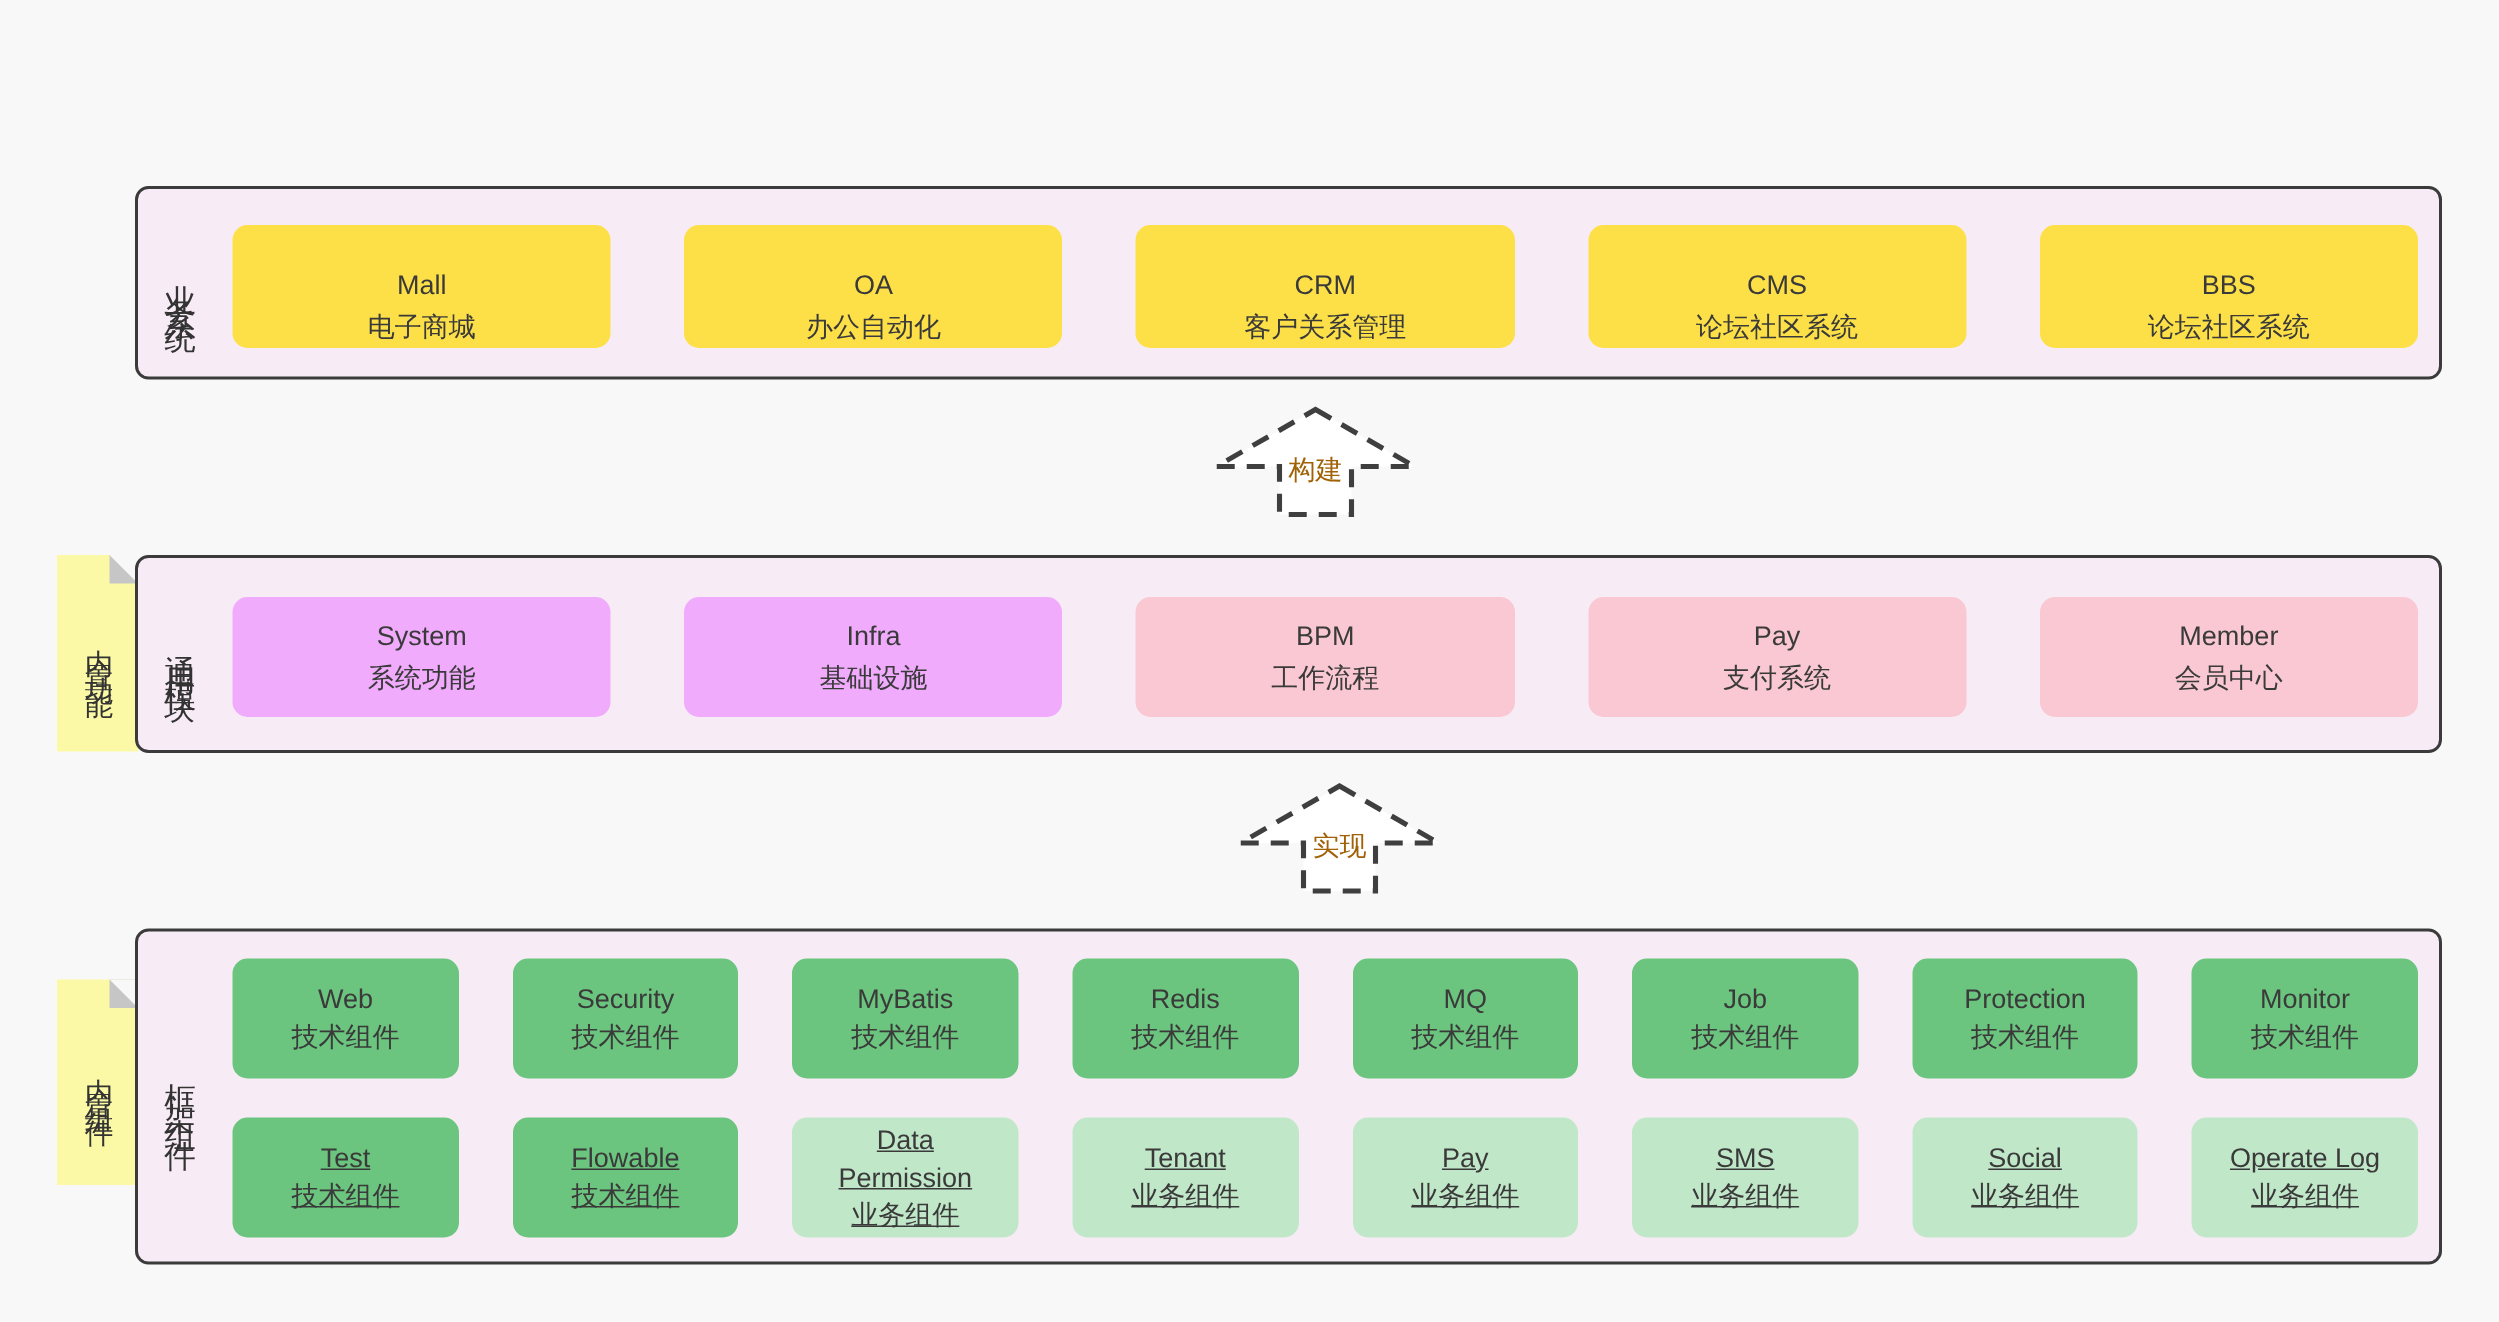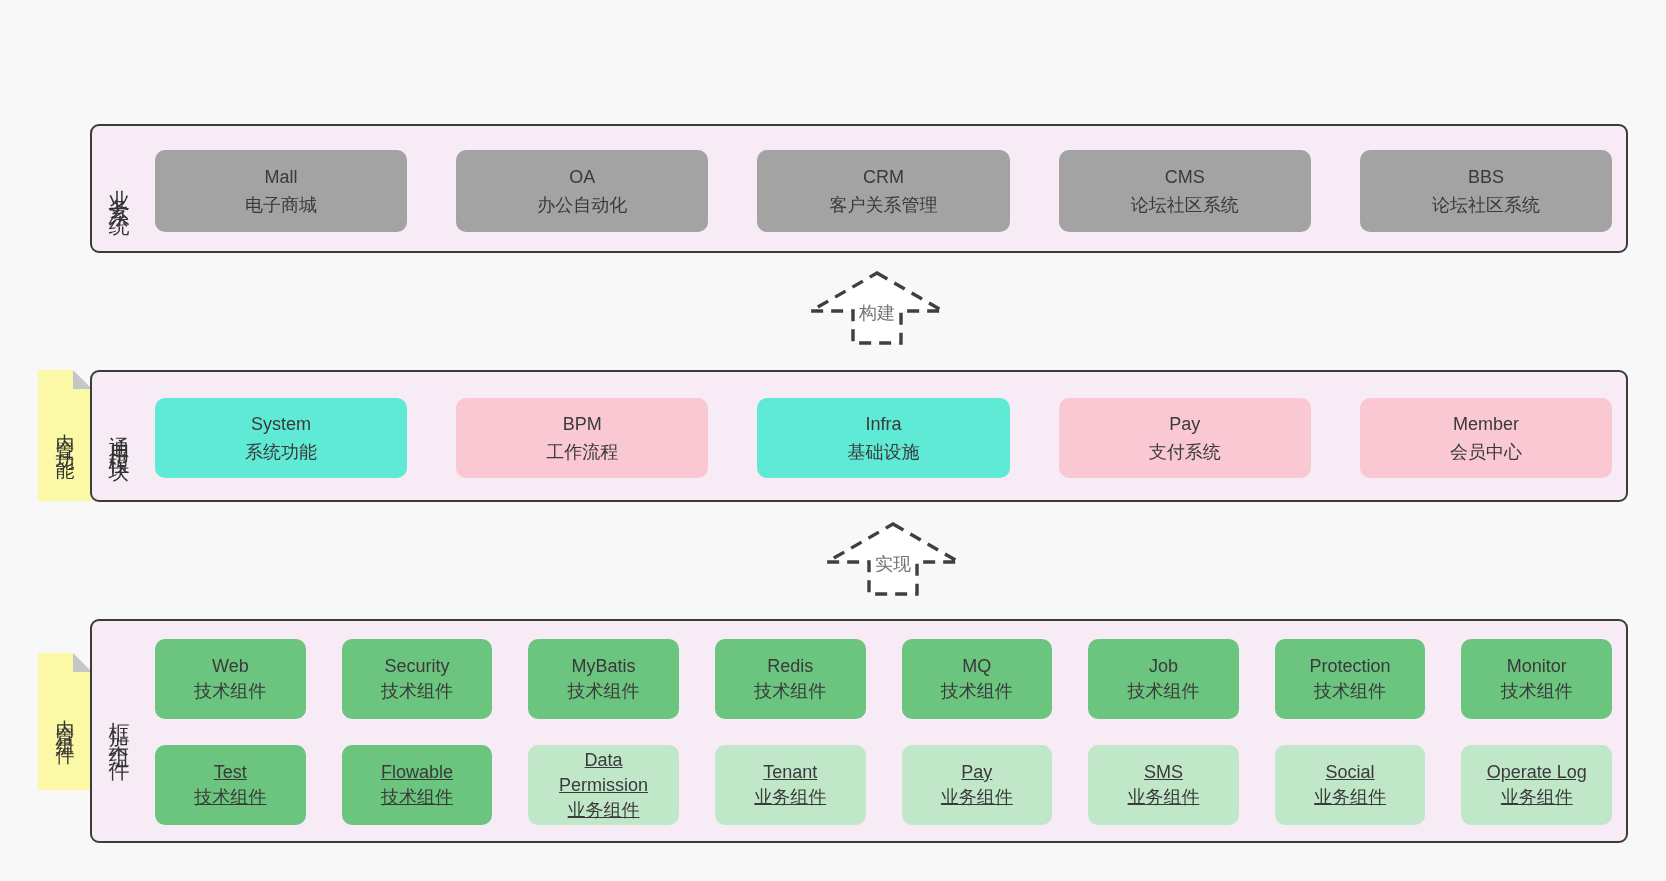--- a/index.html
+++ b/index.html
@@ -26,41 +26,41 @@
     position:absolute;left:63px;right:14px;display:flex;
   }
   .row-6{gap:49px;}
   .row-8{gap:36px;}
   .box{
     flex:1;border-radius:10px;
     display:flex;flex-direction:column;align-items:center;justify-content:center;
     text-align:center;font-size:18px;line-height:28px;
   }
   .row-8 .box{line-height:25px;padding:2px 20px;box-sizing:border-box;}
-  .blue{background:#a3a3a3;}
-  .red{background:#5eead4;}
+  .blue{background:#fde047;justify-content:flex-end;}
+  .red{background:#f0abfc;}
   .pink{background:#f9c8d2;}
   .green{background:#6bc57f;}
   .green-light{background:#c1e7c9;text-align:center;}
   .sticky{
     position:absolute;left:38px;width:54px;background:#fbf9a6;z-index:1;
     display:flex;align-items:center;justify-content:center;
     writing-mode:vertical-rl;text-orientation:upright;
     font-size:19px;color:#333;letter-spacing:9px;
   }
   .sticky::before{
     content:"";position:absolute;top:0;right:0;width:0;height:0;
     border-style:solid;border-width:0 19px 19px 0;
     border-color:#f8f8f8 #f8f8f8 #c6c6c6 #c6c6c6;
   }
   .arrow{position:absolute;width:160px;height:76px;z-index:3;}
   .arrow svg{position:absolute;left:0;top:0;}
   .arrow-label{
     position:absolute;left:0;right:0;top:31px;text-align:center;
-    font-size:18px;color:#737373;
+    font-size:18px;color:#a16207;
   }
   .arrow-label span{background:#ffffff;padding:0 3px;}
 </style>
 </head>
 <body>
 
 <div class="sticky" style="top:370px;height:131px;">
   <span>内置功能</span>
 </div>
 <div class="sticky" style="top:653px;height:137px;">
@@ -102,27 +102,27 @@
   </div>
 </div>
 
 <div class="band" style="top:370px;height:132px;">
   <div class="band-label ls-band12">通用模块</div>
   <div class="boxrow row-6" style="top:26px;height:80px;">
     <div class="box red">
       <div>System</div>
       <div>系统功能</div>
     </div>
+    <div class="box red">
+      <div>Infra</div>
+      <div>基础设施</div>
+    </div>
     <div class="box pink">
       <div>BPM</div>
       <div>工作流程</div>
-    </div>
-    <div class="box red">
-      <div>Infra</div>
-      <div>基础设施</div>
     </div>
     <div class="box pink">
       <div>Pay</div>
       <div>支付系统</div>
     </div>
     <div class="box pink">
       <div>Member</div>
       <div>会员中心</div>
     </div>
   </div>

